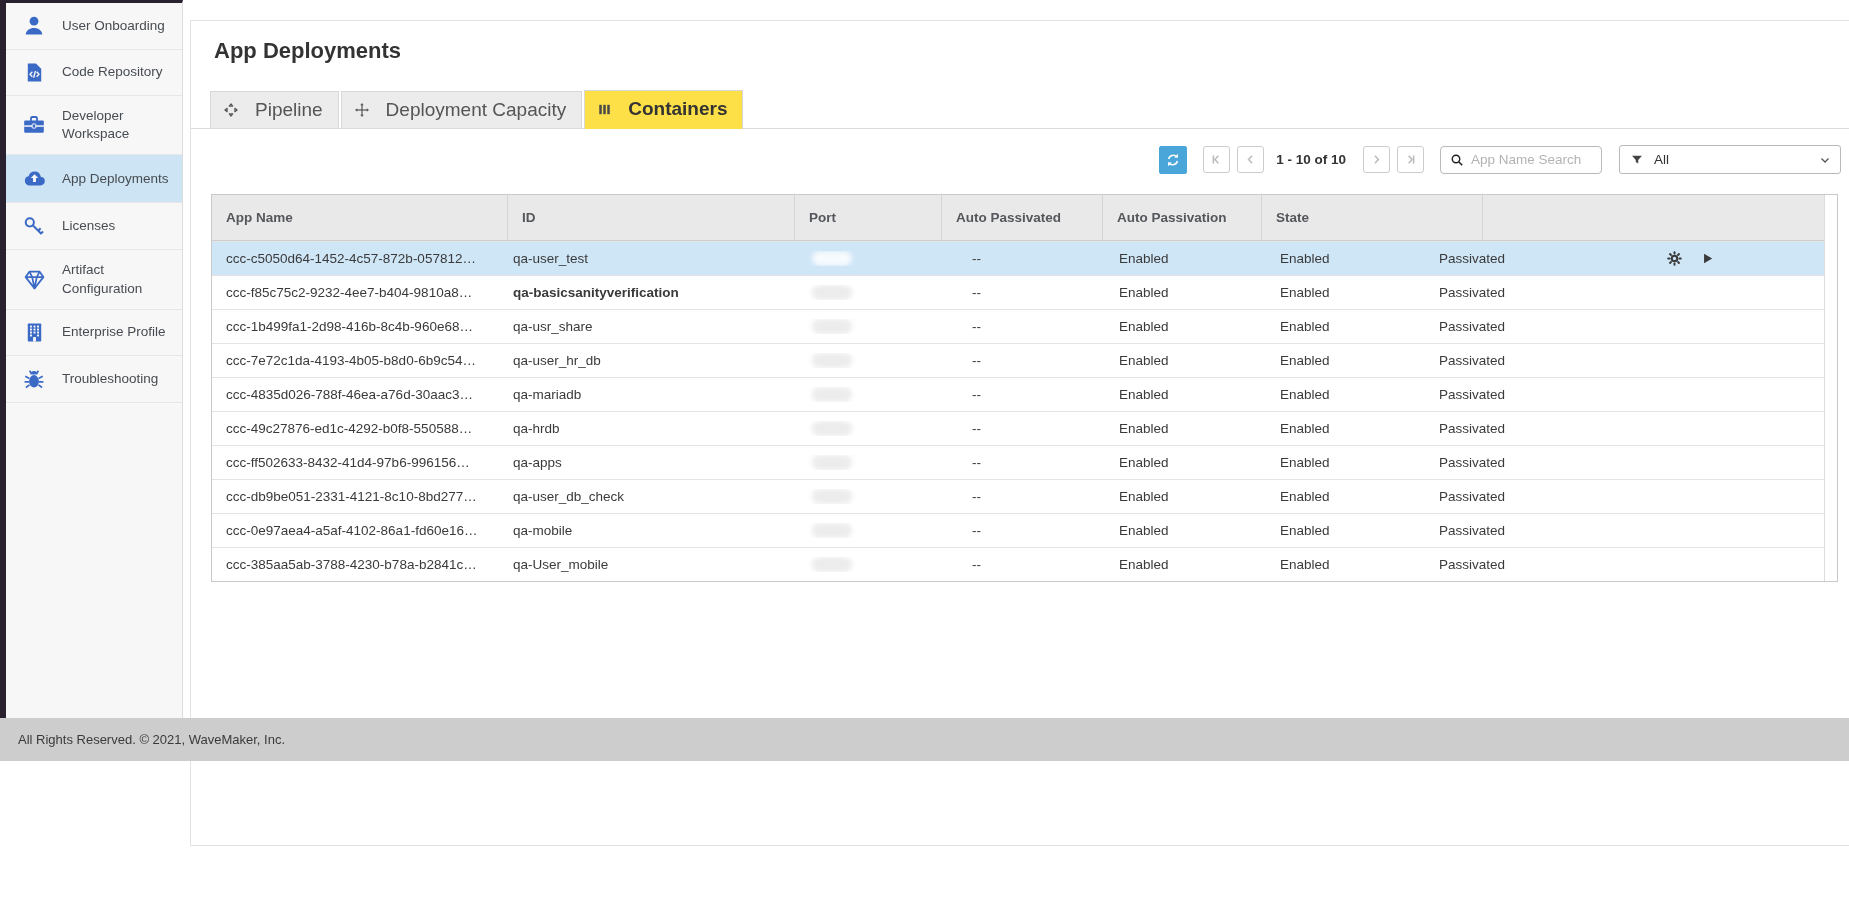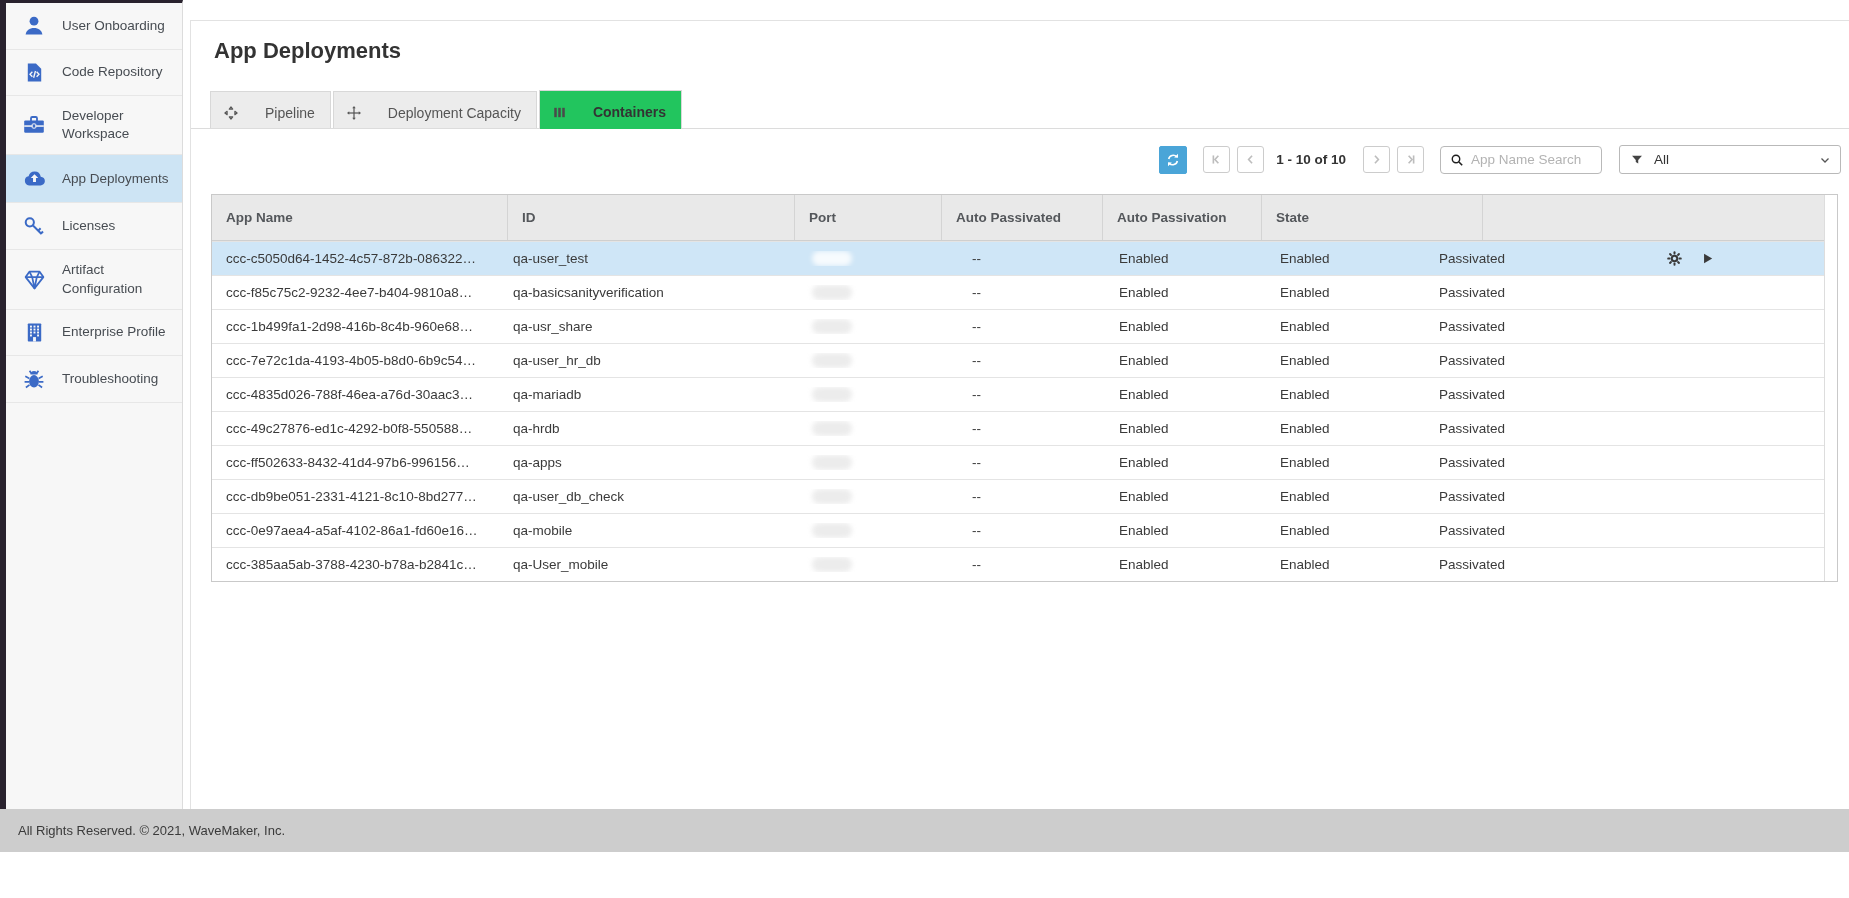--- a/index.html
+++ b/index.html
@@ -1,41 +1,41 @@
 <!DOCTYPE html>
 <html style="--accent: #4aa5d8; --selection: #cfe6f7; --sidebar-active: #cde4f4; --strip: #29222e;"><head>
 <meta charset="utf-8">
 <style>
   * { box-sizing: border-box; }
   html,body { margin:0; padding:0; width:1849px; height:898px; overflow:hidden;
               background:#fff; font-family:"Liberation Sans", sans-serif; }
-  .page { display:flex; flex-direction:column; width:1849px; height:852px; }
+  .page { display:flex; flex-direction:column; width:1849px; height:761px; }
   .content-row { display:flex; flex:1; min-height:0; }
 
   
   .accent-strip { width:6px; background:var(--strip,#29222e); flex:0 0 6px; }
   .sidebar { width:177px; flex:0 0 177px; background:#f7f7f7; border-right:1px solid #dcdcdc;
              border-top:3px solid var(--strip,#29222e); }
   .side-item { display:flex; align-items:center; padding:11px 4px 11px 0;
                border-bottom:1px solid #e7e7e7; cursor:pointer; }
   .side-item.active { background:var(--sidebar-active,#cde4f4); }
   .side-icon { flex:0 0 56px; display:flex; justify-content:center; }
   .side-label { font-size:13.5px; color:#474c52; line-height:1.35; }
 
   
   .main { flex:1; min-width:0; background:#fff; padding:20px 0 0 7px; }
   .card { border:1px solid #e2e2e2; border-right:none; background:#fff; height:826px; }
   .title { font-size:22px; font-weight:700; color:#333; margin:17px 0 0 23px; }
 
   .tab-strip { display:flex; align-items:flex-end; margin-top:26px; padding-left:19px;
                border-bottom:1px solid #dcdcdc; }
-  .tab { display:flex; align-items:center; gap:26px; background:#ececec;
-         border:1px solid #d8d8d8; border-bottom:none; padding:13px 15px 7px 12px;
-         font-size:14px; color:#555; margin-right:2px; cursor:pointer; }
-  .tab.active { background:#22c55e; font-weight:700; color:#333; margin-bottom:-1px; padding-bottom:9px; }
+  .tab { display:flex; align-items:center; gap:16px; background:#ececec;
+         border:1px solid #d8d8d8; border-bottom:none; padding:7px 15px 7px 12px;
+         font-size:19px; color:#555; margin-right:2px; cursor:pointer; }
+  .tab.active { background:#fde047; font-weight:700; color:#333; margin-bottom:-1px; padding-bottom:9px; }
 
   
   .toolbar { display:flex; align-items:center; justify-content:flex-end; margin:16px 8px 0 0; }
   .refresh-btn { width:28px; height:28px; background:var(--accent,#4aa5d8); border:1px solid var(--accent,#4aa5d8);
                  border-radius:2px; display:flex; align-items:center; justify-content:center;
                  margin-right:9px; cursor:pointer; padding:0; }
   .pg-btn { width:27px; height:27px; background:#fff; border:1px solid #ccc; border-radius:3px;
             display:flex; align-items:center; justify-content:center; margin-left:7px; padding:0; }
   .pg-range { font-size:13.5px; font-weight:700; color:#333; margin:0 10px 0 12px; white-space:nowrap; }
   .search-box { position:relative; margin-left:16px; width:162px; height:28px; border:1px solid #b9b9b9;
@@ -284,21 +284,21 @@
             <div class="thead">
               <div class="th" style="width: 295px; flex: 0 0 295px;">App Name</div>
               <div class="th" style="width: 287px; flex: 0 0 287px;">ID</div>
               <div class="th" style="width: 147px; flex: 0 0 147px;">Port</div>
               <div class="th" style="width: 161px; flex: 0 0 161px;">Auto Passivated</div>
               <div class="th" style="width: 159px; flex: 0 0 159px;">Auto Passivation</div>
               <div class="th" style="width: 221px; flex: 0 0 221px;">State</div>
               <div class="th" style="flex: 1 1 0%;"></div>
             </div>
             <div class="tr selected">
-              <div class="td" style="width: 287px; flex: 0 0 287px;">ccc-c5050d64-1452-4c57-872b-086322…</div>
+              <div class="td" style="width: 287px; flex: 0 0 287px;">ccc-c5050d64-1452-4c57-872b-057812…</div>
               <div class="td" style="width: 295px; flex: 0 0 295px;">qa-user_test</div>
               <div class="td" style="width: 164px; flex: 0 0 164px;">
                 <span class="ip-pill"></span>
               </div>
               <div class="td" style="width: 147px; flex: 0 0 147px;">--</div>
               <div class="td" style="width: 161px; flex: 0 0 161px;">Enabled</div>
               <div class="td" style="width: 159px; flex: 0 0 159px;">Enabled</div>
               <div class="td" style="width: 221px; flex: 0 0 221px;">Passivated</div>
               <div class="actions" style="flex: 1 1 0%;">
                 <button class="icon-btn">
@@ -323,21 +323,21 @@
                   <span style="display:flex">
                     <svg width="15" height="15" viewBox="0 0 24 24" fill="#3a3a3a">
                       <path d="M6.5 4.5l13 7.5-13 7.5z"></path>
                     </svg>
                   </span>
                 </button>
               </div>
             </div>
             <div class="tr">
               <div class="td" style="width: 287px; flex: 0 0 287px;">ccc-f85c75c2-9232-4ee7-b404-9810a8…</div>
-              <div class="td" style="width: 295px; flex: 0 0 295px;">qa-basicsanityverification</div>
+              <div class="td" style="width: 295px; flex: 0 0 295px; font-weight: bold;">qa-basicsanityverification</div>
               <div class="td" style="width: 164px; flex: 0 0 164px;">
                 <span class="ip-pill"></span>
               </div>
               <div class="td" style="width: 147px; flex: 0 0 147px;">--</div>
               <div class="td" style="width: 161px; flex: 0 0 161px;">Enabled</div>
               <div class="td" style="width: 159px; flex: 0 0 159px;">Enabled</div>
               <div class="td" style="width: 221px; flex: 0 0 221px;">Passivated</div>
               <div class="actions" style="flex: 1 1 0%;"></div>
             </div>
             <div class="tr">

